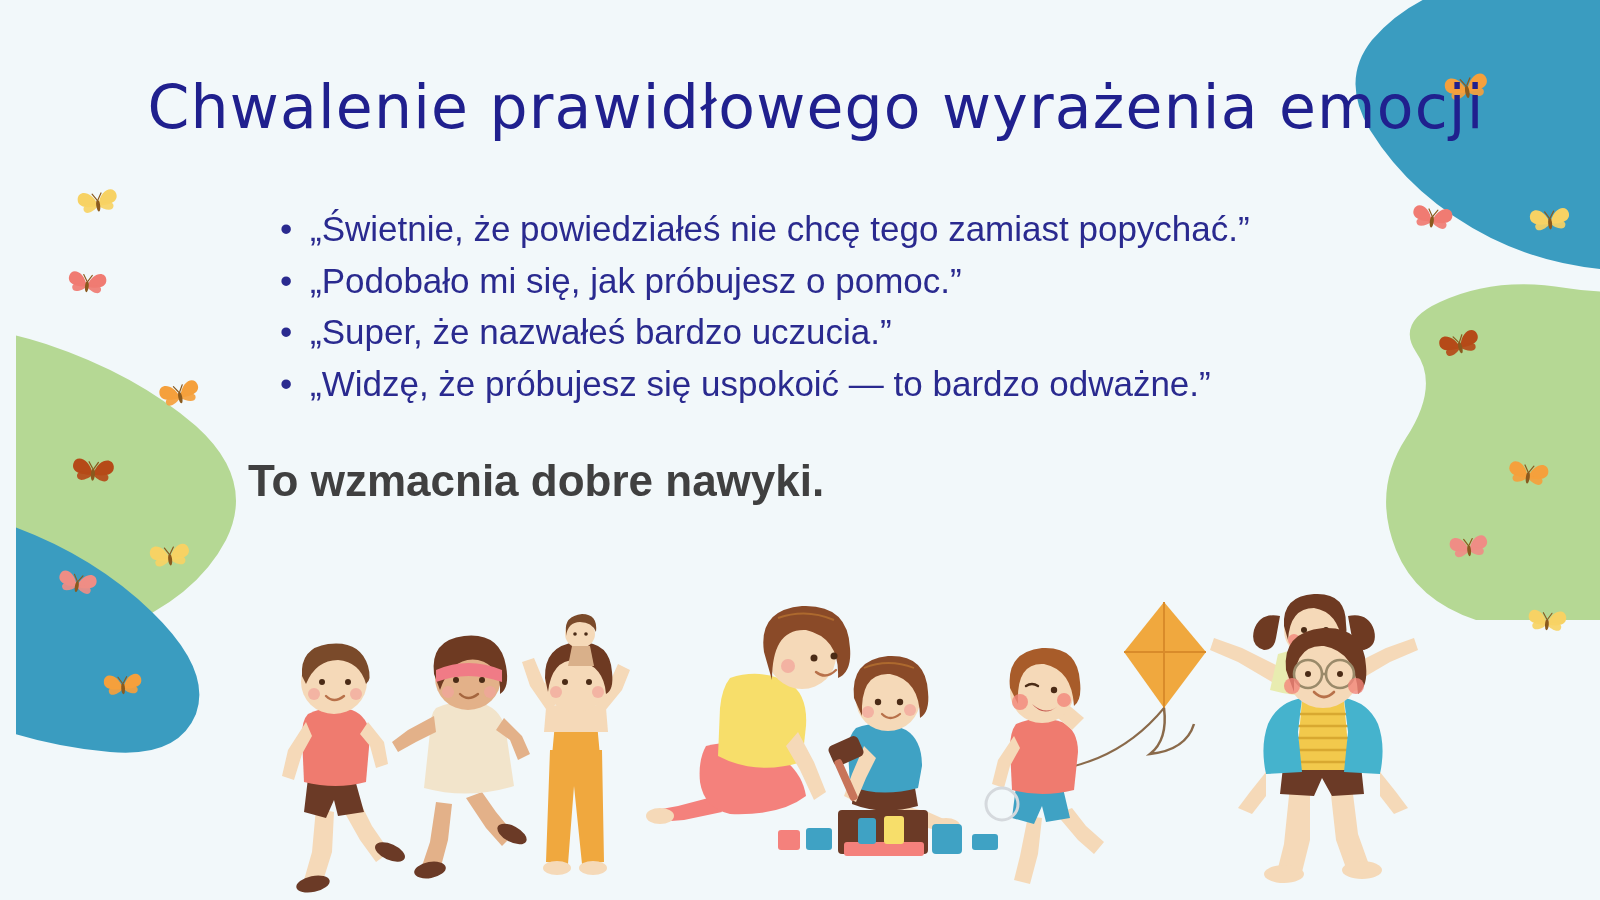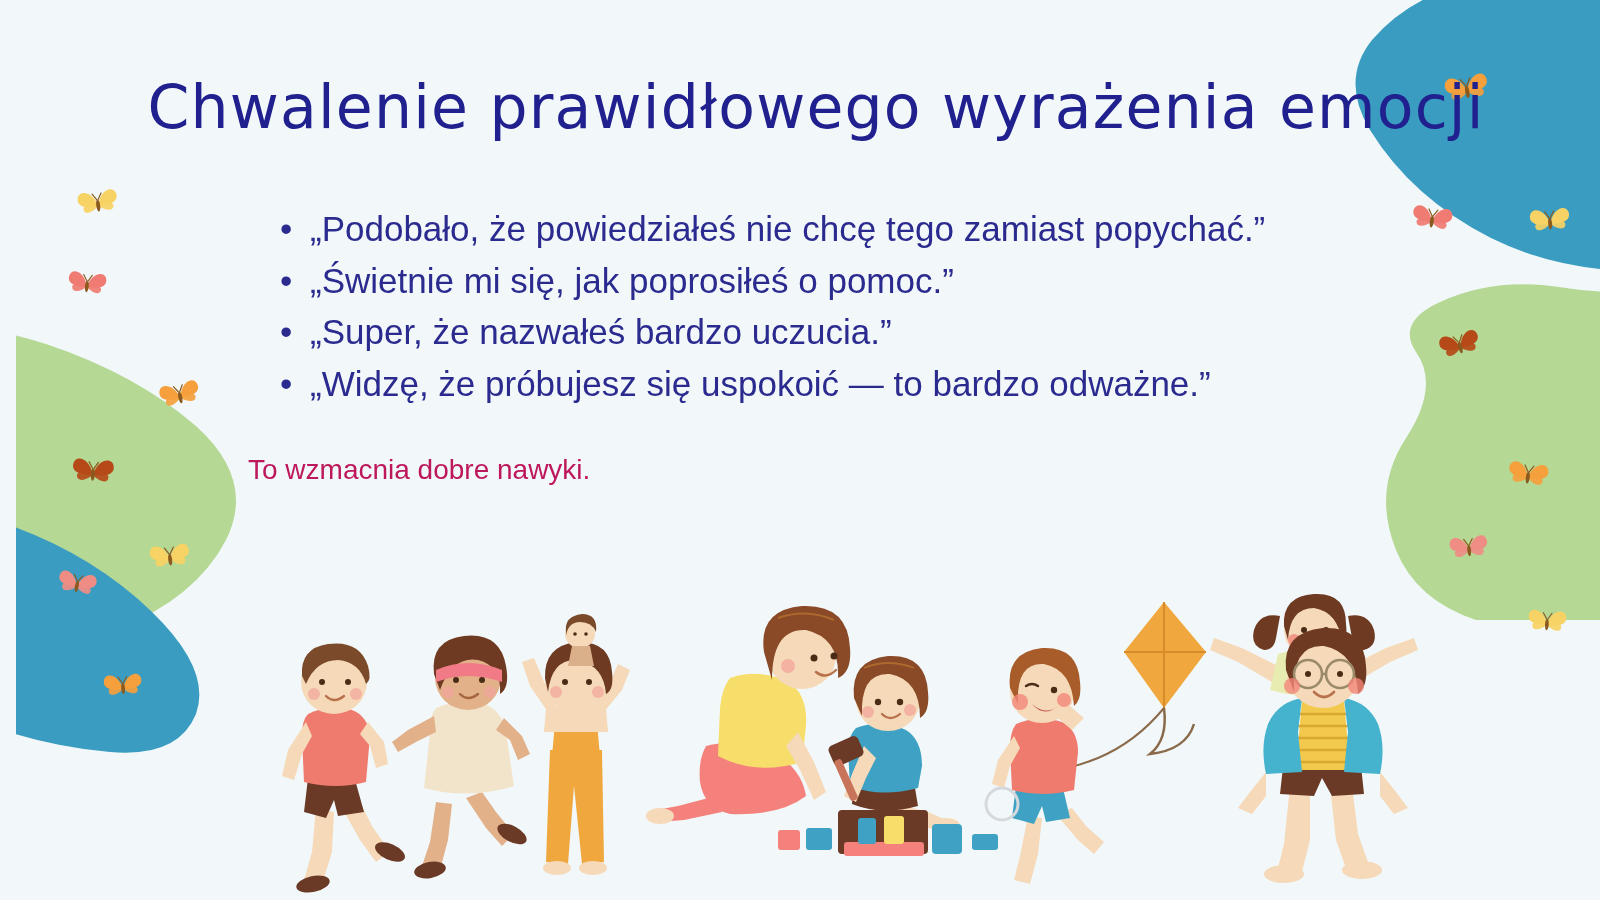--- a/index.html
+++ b/index.html
@@ -90,24 +90,24 @@
   .bullet-item.justified .txt {
     display: block;
     text-align: justify;
     text-align-last: left;
   }
   .bullet-item .txt { display: block; }
 
   .closing {
     margin-top: 46px;
     padding-left: 0;
-    font-size: 28px;
+    font-size: 44px;
     line-height: 1.30;
-    font-weight: 400;
-    color: #be185d;
+    font-weight: 700;
+    color: #404040;
   }
 
   
   .kids {
     position: absolute;
     left: 0;
     bottom: 0;
     width: 1600px;
     height: 310px;
     pointer-events: none;
@@ -285,25 +285,25 @@
         </svg>
       </div>
     </div>
 
   <div class="title">Chwalenie prawidłowego wyrażenia emocji</div>
 
   <div class="content">
     <ul class="bullet-list">
       <li class="bullet-item justified">
         <span class="dot">•</span>
-        <span class="txt">„Podobało, że powiedziałeś nie chcę tego zamiast popychać.”</span>
+        <span class="txt">„Świetnie, że powiedziałeś nie chcę tego zamiast popychać.”</span>
       </li>
       <li class="bullet-item">
         <span class="dot">•</span>
-        <span class="txt">„Świetnie mi się, jak poprosiłeś o pomoc.”</span>
+        <span class="txt">„Podobało mi się, jak próbujesz o pomoc.”</span>
       </li>
       <li class="bullet-item">
         <span class="dot">•</span>
         <span class="txt">„Super, że nazwałeś bardzo uczucia.”</span>
       </li>
       <li class="bullet-item">
         <span class="dot">•</span>
         <span class="txt">„Widzę, że próbujesz się uspokoić — to bardzo odważne.”</span>
       </li>
     </ul>

